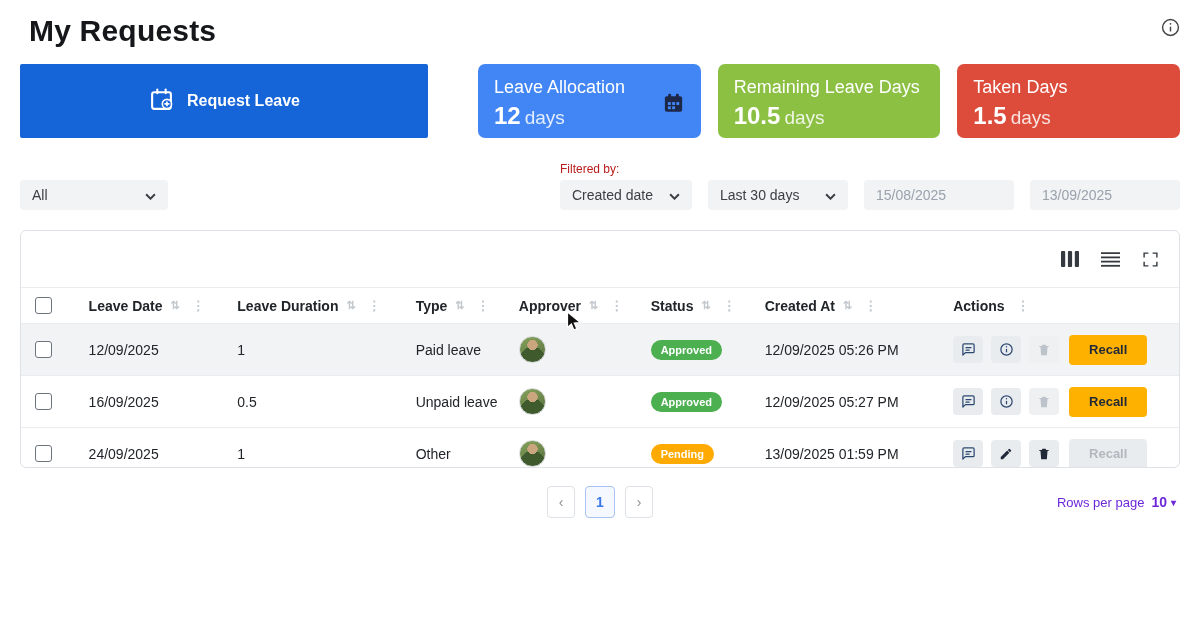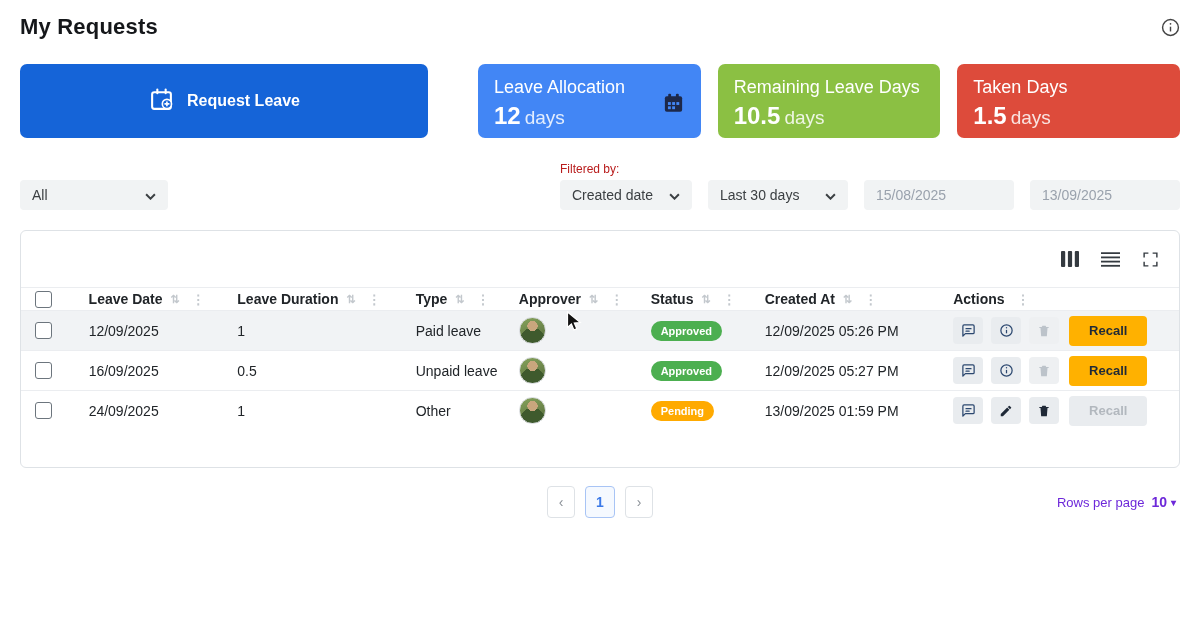--- a/index.html
+++ b/index.html
@@ -2,26 +2,26 @@
 <html><head>
 <meta charset="utf-8">
 <style>
   * { margin:0; padding:0; box-sizing:border-box; }
   html,body { background:#fff; }
   body { font-family:"Liberation Sans", sans-serif; color:#212529; }
   .page { position:relative; width:1200px; height:642px; background:#fff; overflow:hidden; padding:14px 20px 0 20px; }
 
   
   .topbar { display:flex; justify-content:space-between; align-items:flex-start; height:36px; margin-bottom:14px; }
-  .topbar h1 { font-size:22px; font-weight:700; color:#15171a; letter-spacing:.2px; }
+  .topbar h1 { font-size:30px; font-weight:700; color:#15171a; letter-spacing:.2px;margin-left:9px; }
   .info-btn { display:inline-flex; margin-top:4px; cursor:pointer; }
 
   
   .cards-row { display:flex; height:74px; margin-bottom:42px; }
-  .request-leave { width:408px; height:74px; border:none; border-radius:7px; background:#1564d8; color:#fff;
+  .request-leave { width:408px; height:74px; border:none; border-radius:2px; background:#1564d8; color:#fff;
     font-family:"Liberation Sans",sans-serif; font-size:16px; font-weight:700; display:flex; align-items:center; justify-content:center; gap:12px; cursor:pointer; margin-right:50px; }
   .stat-group { display:flex; flex:1; gap:17px; }
   .stat-card { flex:1; border-radius:7px; color:#fff; padding:13px 16px 11px 16px; position:relative; }
   .stat-card.blue { background:#4286f5; }
   .stat-card.green { background:#8bc043; }
   .stat-card.red { background:#dd4b3b; }
   .stat-label { font-size:18px; font-weight:400; margin-bottom:6px; }
   .stat-value { font-size:24px; font-weight:700; line-height:1; }
   .stat-unit { font-size:19px; font-weight:400; opacity:.85; margin-left:4px; }
   .stat-cal { position:absolute; right:16px; top:50%; transform:translateY(-35%); }
@@ -36,22 +36,22 @@
   .field-select { width:132px;text-align:right; }
   .range-select { width:140px; }
   .date-input { width:150px; color:#9aa2ad; cursor:text; }
 
   
   .table-card { border:1px solid #dee2e6; border-radius:6px; background:#fff; height:238px; overflow:hidden; }
   .table-toolbar { height:56px; display:flex; align-items:center; justify-content:flex-end; gap:22px; padding-right:20px; }
   .tool-icon { display:inline-flex; cursor:pointer; }
 
   .tr { display:flex; align-items:center; }
-  .thead { height:23px; border-top:1px solid #ebedf0; font-weight:700; font-size:14px; }
-  .row { height:40px; border-top:1px solid #ebedf0; font-size:14px;justify-content:flex-end; }
+  .thead { height:36px; border-top:1px solid #ebedf0; font-weight:700; font-size:14px; }
+  .row { height:52px; border-top:1px solid #ebedf0; font-size:14px; }
   .row.hovered { background:#f1f3f5; }
   .td, .th { padding-left:14px; display:flex; align-items:center; gap:8px; }
   .col-cb { width:54px; }
   .col-date { width:150px; }
   .col-dur { width:180px; }
   .col-type { width:104px; }
   .col-appr { width:133px; }
   .col-status { width:115px; }
   .col-created { width:170px; }
   .col-actions { width:262px; padding-left:34px; }

